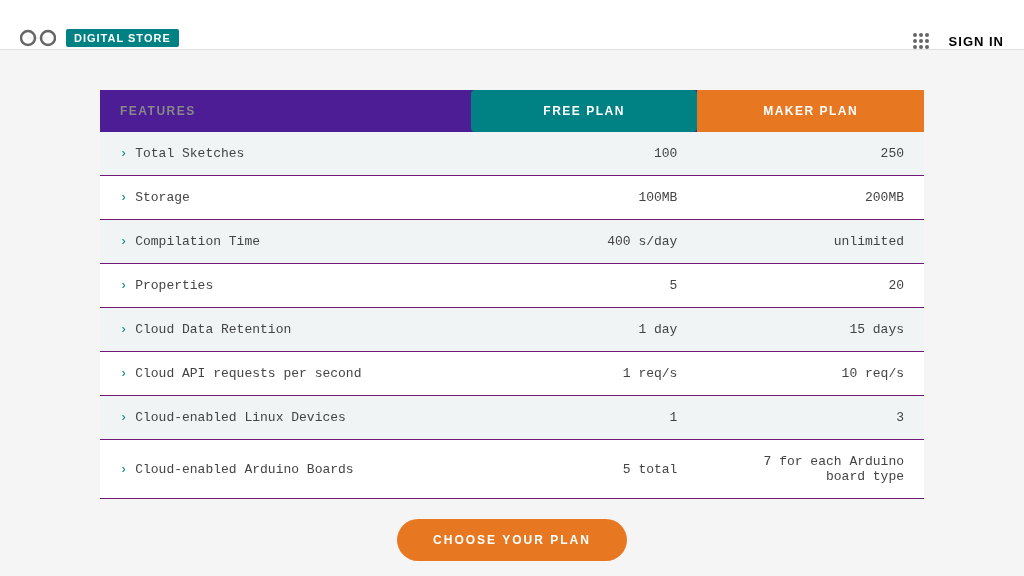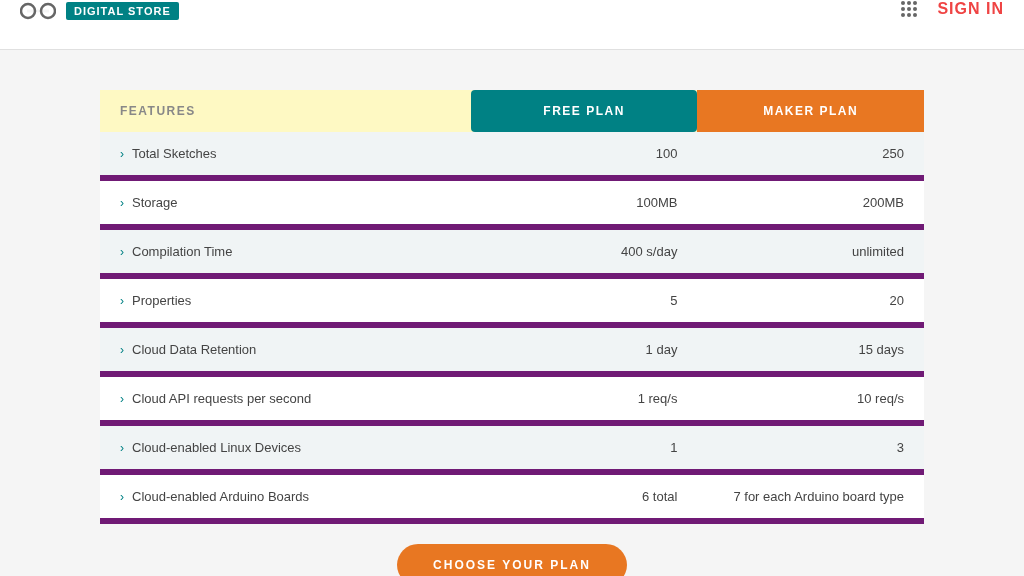--- a/index.html
+++ b/index.html
@@ -9,21 +9,21 @@
       min-height: 576px;
       width: 1024px;
       overflow: hidden;
     }
 
     
     .header {
       background: #fff;
       height: 50px;
       display: flex;
-      align-items: flex-start;
+      align-items: flex-end;
       justify-content: space-between;
       padding: 0 20px;
       border-bottom: 1px solid #e0e0e0;
     }
     .header-left {
       display: flex;
       align-items: center;
       gap: 10px;
     }
     .arduino-logo {
@@ -50,38 +50,38 @@
       grid-template-columns: repeat(3, 4px);
       gap: 2px;
     }
     .grid-icon span {
       width: 4px;
       height: 4px;
       background: #666;
       border-radius: 50%;
     }
     .sign-in {
-      font-size: 16px;
-      font-weight: bold;
-      color: #ef4444;
+      font-size: 13px;
+      font-weight: bold;
+      color: #000000;
       letter-spacing: 1px;
       cursor: pointer;
       text-decoration: none;
     }
 
     
     .main-content {
       padding: 40px 100px 30px 100px;
     }
 
     
     .pricing-table {
       width: 100%;
       border-collapse: collapse;
-      background: #fef9c3;
+      background: #4c1d95;
     }
 
     
     .table-header-row th {
       padding: 14px 20px;
       font-size: 12px;
       font-weight: bold;
       letter-spacing: 1.5px;
       text-transform: uppercase;
     }
@@ -99,21 +99,22 @@
     }
     .th-maker {
       background: #e87722;
       color: #fff;
       text-align: center;
       width: 27.5%;
     }
 
     
     .pricing-table tbody tr {
-      border-bottom: 6px solid #701a75;
+      border-bottom: 1px solid #701a75;
+      font-family: Liberation Mono, monospace;
     }
     .pricing-table tbody tr:nth-child(odd) {
       background: #f0f4f5;
     }
     .pricing-table tbody tr:nth-child(even) {
       background: #fff;
     }
 
     .pricing-table tbody td {
       padding: 14px 20px;
@@ -229,21 +230,21 @@
           <td class="td-free">1 req/s</td>
           <td class="td-maker">10 req/s</td>
         </tr>
         <tr>
           <td class="td-feature"><span class="chevron">›</span>Cloud-enabled Linux Devices</td>
           <td class="td-free">1</td>
           <td class="td-maker">3</td>
         </tr>
         <tr>
           <td class="td-feature"><span class="chevron">›</span>Cloud-enabled Arduino Boards</td>
-          <td class="td-free">6 total</td>
+          <td class="td-free">5 total</td>
           <td class="td-maker">7 for each Arduino board type</td>
         </tr>
       </tbody>
   </table>
 
   <div class="footer-area">
     <button class="choose-plan-btn">CHOOSE YOUR PLAN</button>
   </div>
 </div>
 

